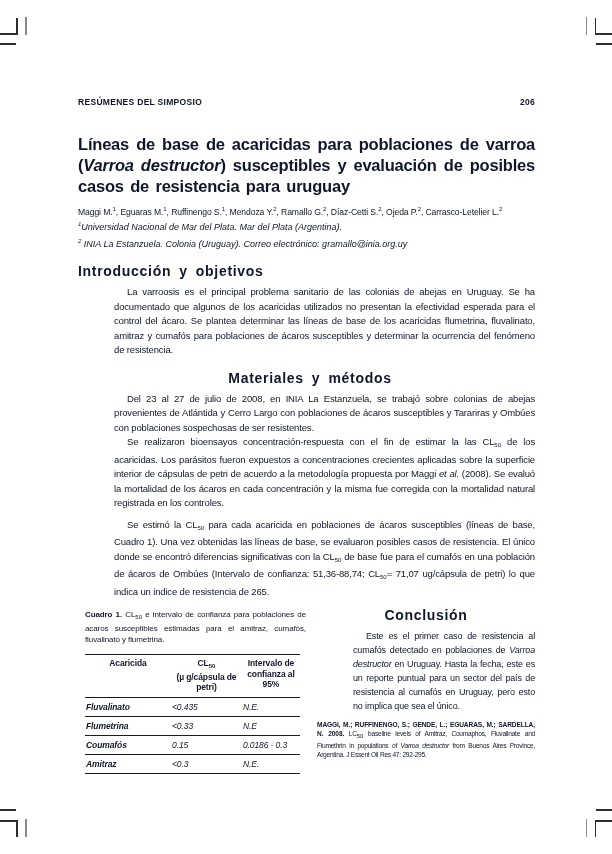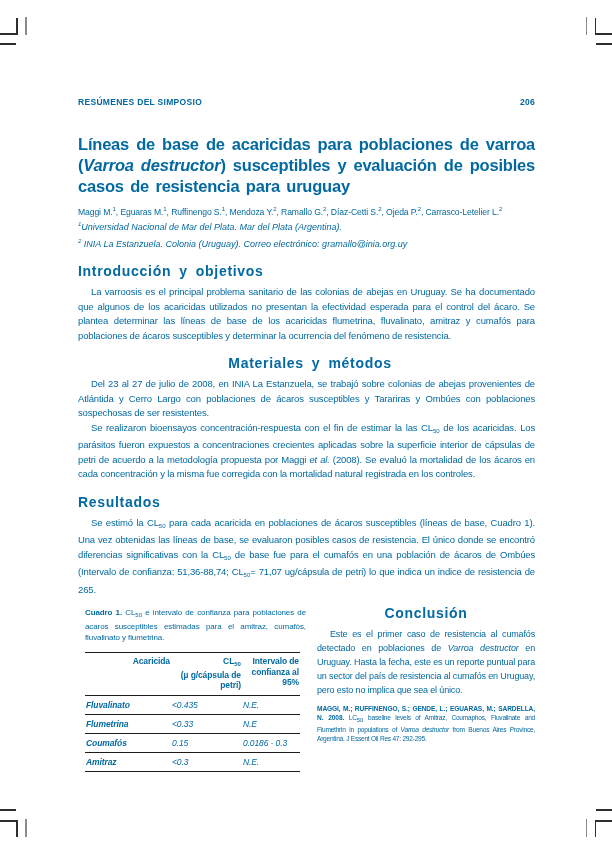--- a/index.html
+++ b/index.html
@@ -1,19 +1,19 @@
 <!DOCTYPE html>
 <html><head>
 <meta charset="utf-8">
 <style>
   * { margin:0; padding:0; box-sizing:border-box; }
   html,body { background:#e8e8e8; }
   .page {
     position:relative; width:612px; height:854px; margin:0 auto;
-    background:#ffffff; color:#0369a1; overflow:hidden;
+    background:#ffffff; color:#0f172a; overflow:hidden;
     font-family:"Liberation Sans", sans-serif;
   }
   .cmk { position:absolute; background:#2e2e2e; }
   .cmk.gray { background:#8a8a8a; }
   .content { position:absolute; left:78px; top:0; width:457px; padding-top:97px; }
   .running-header { display:flex; justify-content:space-between; align-items:baseline;
     font-size:8.5px; font-weight:bold; letter-spacing:0.3px; line-height:11px; }
   h1.title {
     margin-top:26px; font-size:16.5px; font-weight:bold; line-height:21px;
     letter-spacing:-0.2px; word-spacing:2px; text-align:justify;
@@ -25,33 +25,33 @@
   .affil:first-of-type { margin-top:5px; }
   .affil sup { font-size:6px; vertical-align:4px; font-style:italic; }
   h2.sec {
     margin-top:14px; font-size:14px; font-weight:bold; line-height:13px;
     letter-spacing:0.7px; word-spacing:3.5px;
   }
   h2.sec.indented { padding-left:7px;text-align:center; }
   h2.sec.centered { text-align:center; }
   p.body {
     margin-top:7px; font-size:9.5px; line-height:14.5px; letter-spacing:-0.15px;
-    text-align:justify; text-indent:13px;
+    text-align:justify; text-indent:13px;margin-left:36px;
   }
   p.body.cont { margin-top:0; }
   p.body sub, .caption sub, th sub, .reference sub { font-size:6px; vertical-align:-2px; letter-spacing:0; }
   p.body em, .reference em { font-style:italic; }
   .columns { display:flex; margin-top:10px; }
   .col-left { width:228px; padding-left:7px; }
   .col-right { width:229px; padding-left:11px; }
   .caption { font-size:8px; line-height:11px; text-align:justify; letter-spacing:-0.1px; }
   .caption b { font-weight:bold; }
   table.results { width:215px; margin-top:9px; border-collapse:collapse; border-top:1.5px solid #1c1c1c; }
   table.results th {
-    font-size:8.5px; font-weight:bold; line-height:10.5px; text-align:right;
+    font-size:8.5px; font-weight:bold; line-height:10.5px; text-align:center;
     vertical-align:top; padding:3px 1px 4px 1px; border-bottom:1.5px solid #1c1c1c; letter-spacing:-0.1px;
   }
   table.results td {
     font-size:8.5px; line-height:10px; vertical-align:middle;
     padding:4px 1px; border-bottom:1.5px solid #1c1c1c; letter-spacing:-0.1px;font-style:italic;
   }
   table.results td.drug { font-weight:bold; }
   th .unit { display:block; font-weight:bold; }
   .col-right h2.sec { margin-top:0; }
   .col-right p.body { font-size:9px; line-height:14px; margin-top:7px; }
@@ -106,21 +106,20 @@
     <p class="affil"><sup>1</sup><span>Universidad Nacional de Mar del Plata. Mar del Plata (Argentina).</span></p>
     <p class="affil"><sup>2</sup><span> INIA La Estanzuela. Colonia (Uruguay). Correo electrónico: gramallo@inia.org.uy</span></p>
 
     <h2 class="sec">Introducción y objetivos</h2>
     <p class="body">La varroosis es el principal problema sanitario de las colonias de abejas en Uruguay. Se ha documentado que algunos de los acaricidas utilizados no presentan la efectividad esperada para el control del ácaro. Se plantea determinar las líneas de base de los acaricidas flumetrina, fluvalinato, amitraz y cumafós para poblaciones de ácaros susceptibles y determinar la ocurrencia del fenómeno de resistencia.</p>
 
     <h2 class="sec indented">Materiales y métodos</h2>
     <p class="body">Del 23 al 27 de julio de 2008, en INIA La Estanzuela, se trabajó sobre colonias de abejas provenientes de Atlántida y Cerro Largo con poblaciones de ácaros susceptibles y Tarariras y Ombúes con poblaciones sospechosas de ser resistentes.</p>
     <p class="body cont"><span>Se realizaron bioensayos concentración-respuesta con el fin de estimar la las CL</span><sub>50</sub><span> de los acaricidas. Los parásitos fueron expuestos a concentraciones crecientes aplicadas sobre la superficie interior de cápsulas de petri de acuerdo a la metodología propuesta por Maggi </span><em>et al.</em><span> (2008). Se evaluó la mortalidad de los ácaros en cada concentración y la misma fue corregida con la mortalidad natural registrada en los controles.</span></p>
 
-    <h2 class="sec">Resultados</h2>
     <p class="body"><span>Se estimó la CL</span><sub>50</sub><span> para cada acaricida en poblaciones de ácaros susceptibles (líneas de base, Cuadro 1). Una vez obtenidas las líneas de base, se evaluaron posibles casos de resistencia. El único donde se encontró diferencias significativas con la CL</span><sub>50</sub><span> de base fue para el cumafós en una población de ácaros de Ombúes (Intervalo de confianza: 51,36-88,74; CL</span><sub>50</sub><span>= 71,07 ug/cápsula de petri) lo que indica un indice de resistencia de 265.</span></p>
 
     <div class="columns">
 
       <div class="col-left">
         <p class="caption"><b>Cuadro 1.</b><span> CL</span><sub>50</sub><span> e intervalo de confianza para poblaciones de acaros susceptibles estimadas para el amitraz, cumafós, fluvalinato y flumetrina.</span></p>
 
         <table class="results">
           <thead>
             <tr>

